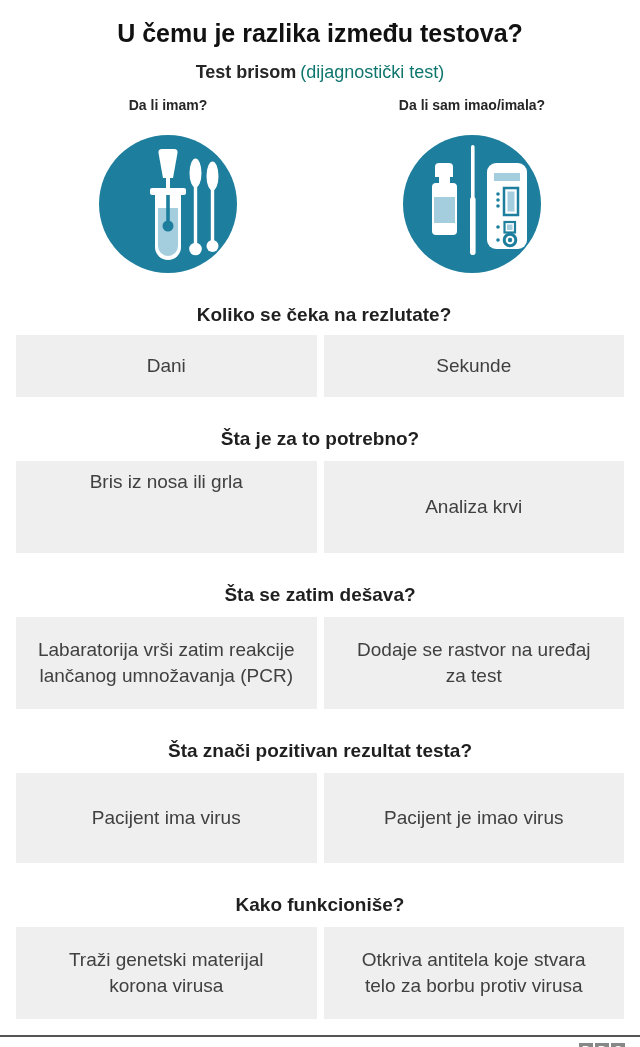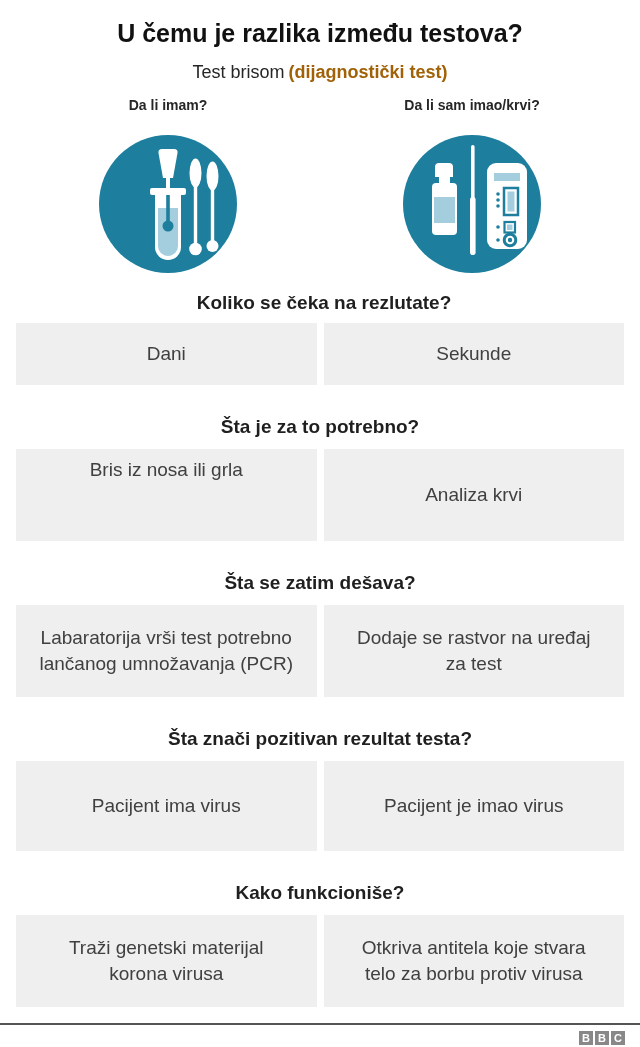--- a/index.html
+++ b/index.html
@@ -14,36 +14,36 @@
   }
   .page{width:640px;height:1047px;position:relative;}
   .title{
     padding-top:18px;text-align:center;font-size:25px;line-height:30px;
     font-weight:bold;color:#111;white-space:nowrap;
   }
   .cols{display:flex;padding:0 16px;}
   .col{flex:1 1 50%;text-align:center;}
   .col-head-row{margin-top:13px;}
   .col-head{font-size:18px;line-height:22px;white-space:nowrap;color:#262626;}
-  .col-head .name{font-weight:normal;}
-  .col-head .subtitle{font-weight:bold;color:#a16207;margin-left:4px;}
+  .col-head .name{font-weight:bold;}
+  .col-head .subtitle{font-weight:normal;color:#0f766e;margin-left:4px;}
   .col-q-row{margin-top:11px;}
   .col-q{font-size:14px;line-height:22px;font-weight:bold;color:#262626;}
   .icons-row{margin-top:19px;}
   .icon-wrap{width:138px;height:138px;margin:0 auto;}
   .icon-wrap svg{display:block;}
   .fw{fill:#ffffff;}
   .ft{fill:var(--teal);}
   .fb{fill:var(--light-blue);}
   .st{fill:#ffffff;stroke:var(--teal);}
   .section-q{
     text-align:center;font-weight:bold;font-size:19px;line-height:21px;
     margin-top:31px;color:#1f1f1f;
   }
-  .section.s1 .section-q{margin-top:19px;padding-left:8px;}
+  .section.s1 .section-q{margin-top:31px;padding-left:8px;}
   .boxes{display:flex;gap:7px;padding:0 16px;margin-top:12px;}
   .section.s1 .boxes{margin-top:10px;}
   .box{
     flex:1 1 50%;background:var(--box-gray);display:flex;align-items:center;
     justify-content:center;text-align:center;font-size:19px;line-height:26px;
     color:var(--box-text);min-height:92px;padding:8px 12px;white-space:pre-line;
   }
   .section.s1 .box{min-height:62px;}
   .section.s5 .box{min-height:90px;}
   .box.align-top{align-items:flex-start;}
@@ -63,21 +63,21 @@
   <div class="title">U čemu je razlika između testova?</div>
 
   <div class="cols col-head-row">
     <div class="col col-head">
       <span class="name">Test brisom</span><span class="subtitle">(dijagnostički test)</span>
     </div>
   </div>
 
   <div class="cols col-q-row">
     <div class="col col-q">Da li imam?</div>
-    <div class="col col-q">Da li sam imao/krvi?</div>
+    <div class="col col-q">Da li sam imao/imala?</div>
   </div>
 
   <div class="cols icons-row">
     <div class="col">
       <div class="icon-wrap">
         <svg width="138" height="138" viewBox="0 0 138 138">
           <circle cx="69" cy="69" r="69" class="ft"></circle>
           <g>
             <path class="fw" d="M63,14 L75,14 Q79,14 78.5,18 L74,43 L64,43 L59.5,18 Q59,14 63,14 Z"></path>
             <rect class="fw" x="67" y="42" width="4" height="12"></rect>
@@ -148,21 +148,21 @@
     <div class="section-q">Šta je za to potrebno?</div>
     <div class="boxes">
       <div class="box align-top">Bris iz nosa ili grla</div>
       <div class="box">Analiza krvi</div>
     </div>
   </div>
 
   <div class="section s3">
     <div class="section-q">Šta se zatim dešava?</div>
     <div class="boxes">
-      <div class="box">Labaratorija vrši test potrebno
+      <div class="box">Labaratorija vrši zatim reakcije
 lančanog umnožavanja (PCR)</div>
       <div class="box">Dodaje se rastvor na uređaj
 za test</div>
     </div>
   </div>
 
   <div class="section s5">
     <div class="section-q">Šta znači pozitivan rezultat testa?</div>
     <div class="boxes">
       <div class="box">Pacijent ima virus</div>

